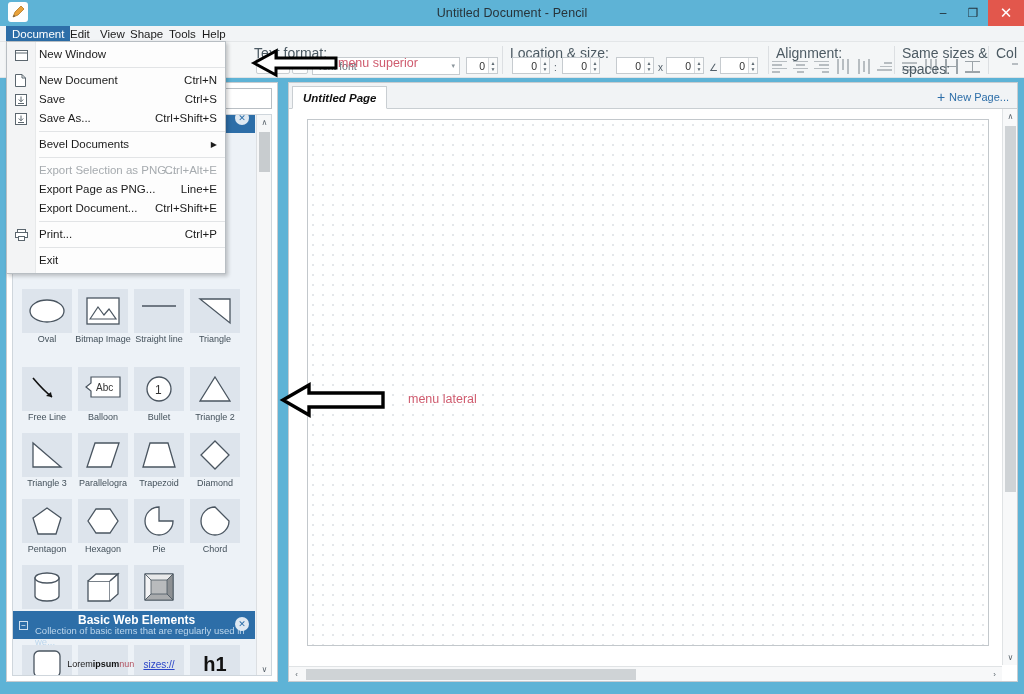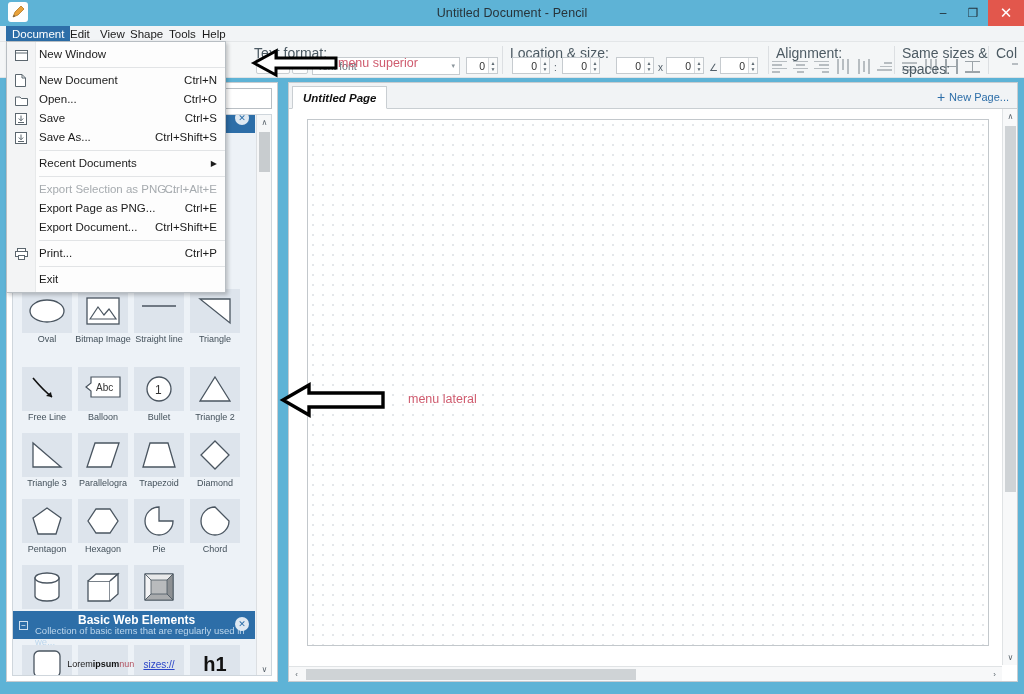--- a/index.html
+++ b/index.html
@@ -674,29 +674,20 @@
       <span class="ico">
         <svg width="11" height="13">
             <path d="M0.5 0.5 H7 L10.5 4 V12.5 H0.5 Z" fill="#fff" stroke="#5b666e"></path>
             <path d="M7 0.5 V4 H10.5" fill="none" stroke="#5b666e"></path>
           </svg>
       </span>
       <span>New Document</span>
       <span class="accel">Ctrl+N</span>
     </div>
 
-    <div class="dd-item">
-      <span class="ico">
-        <svg width="13" height="11">
-            <path d="M0.5 2 H5 L6.3 3.5 H12.5 V10.5 H0.5 Z" fill="#fff" stroke="#5b666e"></path>
-          </svg>
-      </span>
-      <span>Open...</span>
-      <span class="accel">Ctrl+O</span>
-    </div>
 
     <div class="dd-item">
       <span class="ico">
         <svg width="12" height="12">
             <rect x="0.5" y="0.5" width="11" height="11" fill="#fff" stroke="#5b666e"></rect>
             <path d="M6 2.5 V7.5 M3.8 5.5 L6 7.8 L8.2 5.5" fill="none" stroke="#5b666e"></path>
             <line x1="3" y1="9.5" x2="9" y2="9.5" stroke="#5b666e"></line>
           </svg>
       </span>
       <span>Save</span>
@@ -711,34 +702,34 @@
             <line x1="3" y1="9.5" x2="9" y2="9.5" stroke="#5b666e"></line>
           </svg>
       </span>
       <span>Save As...</span>
       <span class="accel">Ctrl+Shift+S</span>
     </div>
 
     <div class="dd-sep"></div>
 
     <div class="dd-item">
-      <span>Recent Documents</span>
+      <span>Bevel Documents</span>
       <span class="submark">▶</span>
     </div>
 
     <div class="dd-sep"></div>
 
     <div class="dd-item disabled">
       <span>Export Selection as PNG...</span>
       <span class="accel">Ctrl+Alt+E</span>
     </div>
 
     <div class="dd-item">
       <span>Export Page as PNG...</span>
-      <span class="accel">Ctrl+E</span>
+      <span class="accel">Line+E</span>
     </div>
 
     <div class="dd-item">
       <span>Export Document...</span>
       <span class="accel">Ctrl+Shift+E</span>
     </div>
 
     <div class="dd-sep"></div>
 
     <div class="dd-item">

